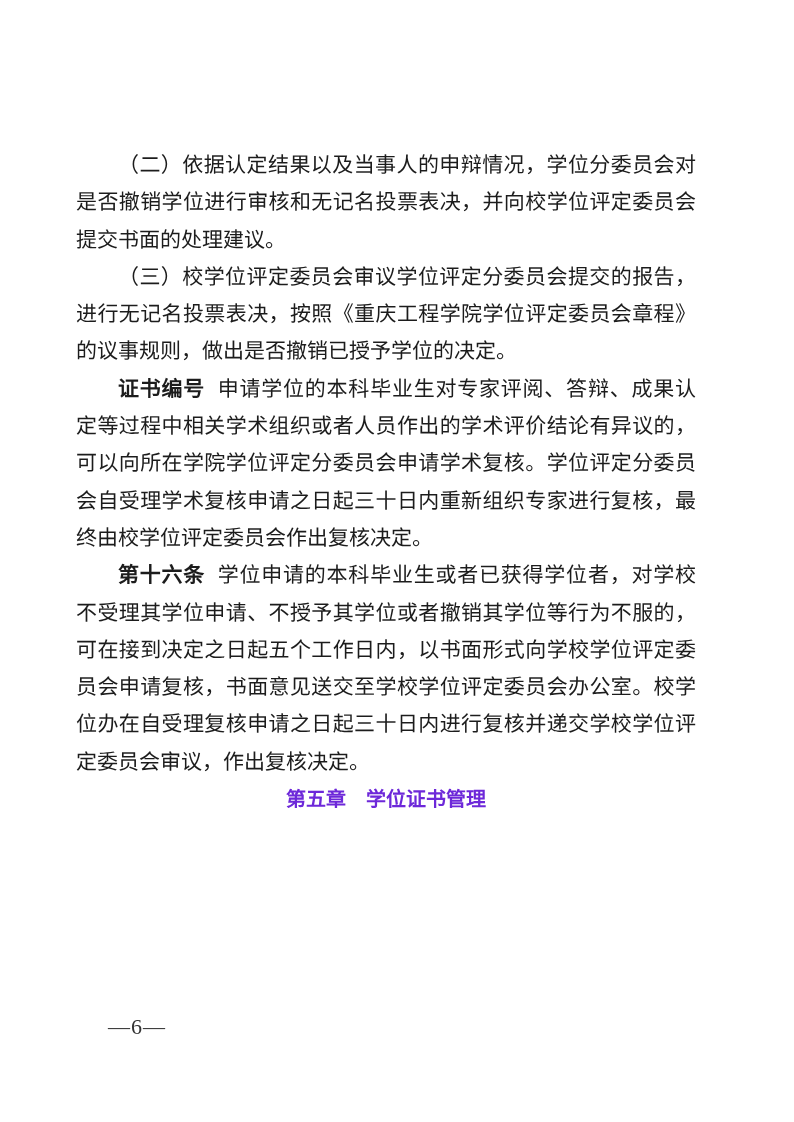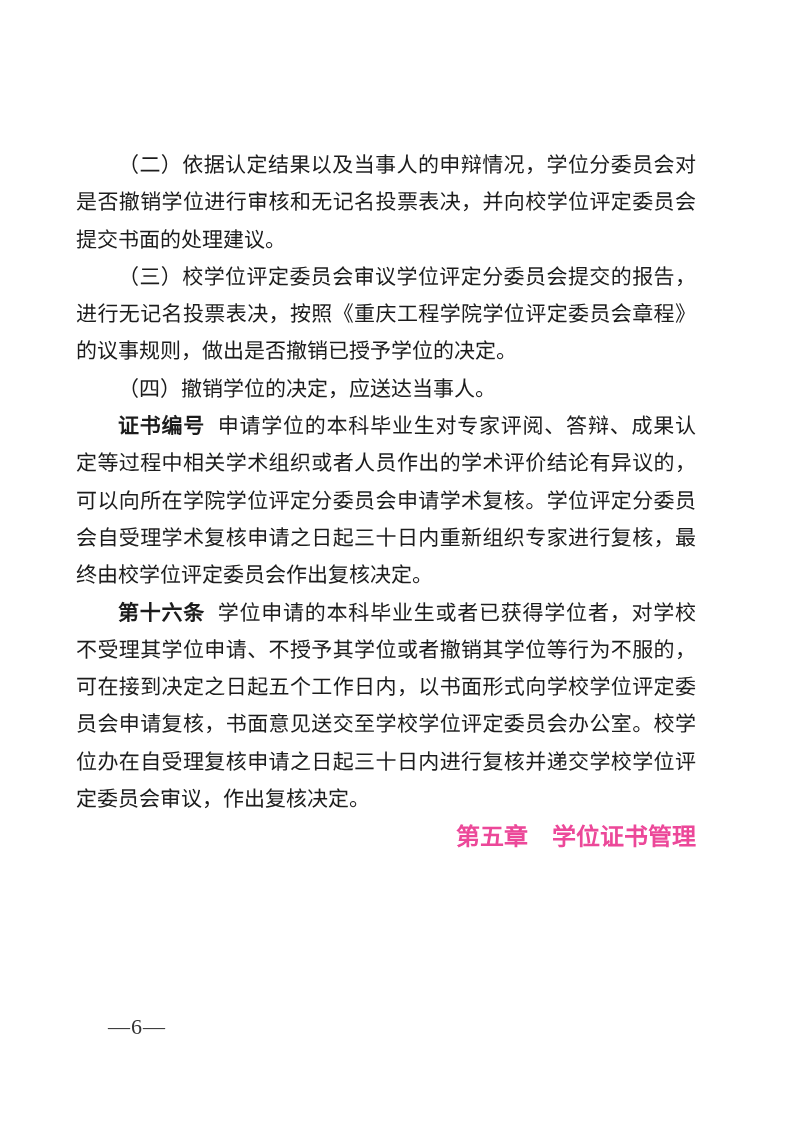--- a/index.html
+++ b/index.html
@@ -31,27 +31,27 @@
     text-indent: 2em;
   }
   .lead {
     font-weight: 700;
   }
   .lead:not(:empty) {
     margin-right: 0.6em;
   }
   .chapter {
     margin: 0;
-    font-size: 24px;
+    font-size: 20px;
     line-height: 37.3px;
     font-weight: 700;
-    text-align: right;
+    text-align: center;
     text-indent: 0;
     font-family: "Liberation Sans", "DejaVu Sans", sans-serif;
-    color: #ec4899;
+    color: #6d28d9;
   }
   .footer {
     position: absolute;
     left: 108px;
     top: 1013px;
     font-size: 22px;
     line-height: 28px;
     color: #333333;
     letter-spacing: 1px;
   }
@@ -60,21 +60,20 @@
 <body>
 
 <div class="page">
 
   <main class="content">
 
     <p><span class="lead"></span><span>（二）依据认定结果以及当事人的申辩情况，学位分委员会对是否撤销学位进行审核和无记名投票表决，并向校学位评定委员会提交书面的处理建议。</span></p>
 
     <p><span class="lead"></span><span>（三）校学位评定委员会审议学位评定分委员会提交的报告，进行无记名投票表决，按照《重庆工程学院学位评定委员会章程》的议事规则，做出是否撤销已授予学位的决定。</span></p>
 
-    <p><span class="lead"></span><span>（四）撤销学位的决定，应送达当事人。</span></p>
 
     <p><span class="lead">证书编号</span><span>申请学位的本科毕业生对专家评阅、答辩、成果认定等过程中相关学术组织或者人员作出的学术评价结论有异议的，可以向所在学院学位评定分委员会申请学术复核。学位评定分委员会自受理学术复核申请之日起三十日内重新组织专家进行复核，最终由校学位评定委员会作出复核决定。</span></p>
 
     <p><span class="lead">第十六条</span><span>学位申请的本科毕业生或者已获得学位者，对学校不受理其学位申请、不授予其学位或者撤销其学位等行为不服的，可在接到决定之日起五个工作日内，以书面形式向学校学位评定委员会申请复核，书面意见送交至学校学位评定委员会办公室。校学位办在自受理复核申请之日起三十日内进行复核并递交学校学位评定委员会审议，作出复核决定。</span></p>
 
     <h2 class="chapter">第五章　学位证书管理</h2>
 
 
   </main>
 

